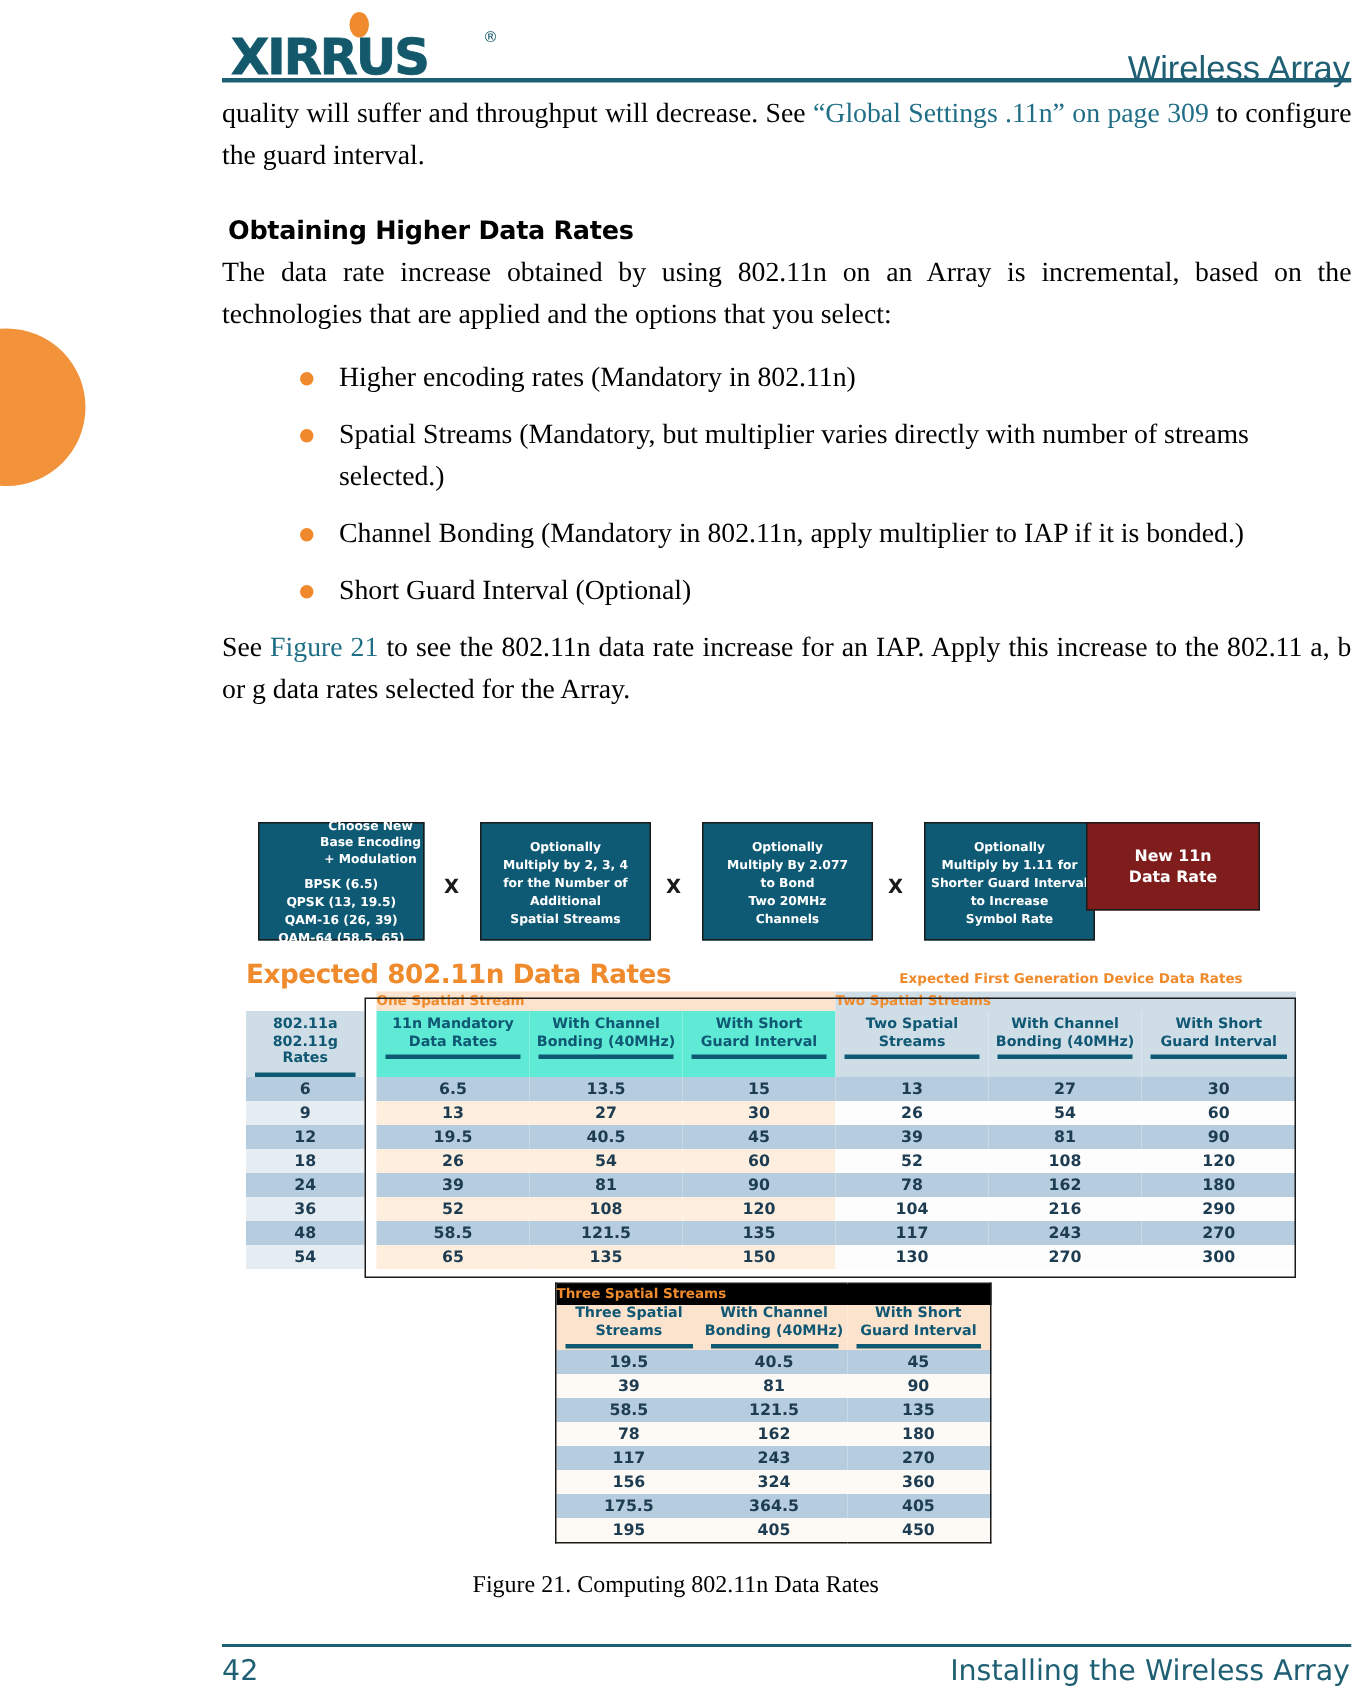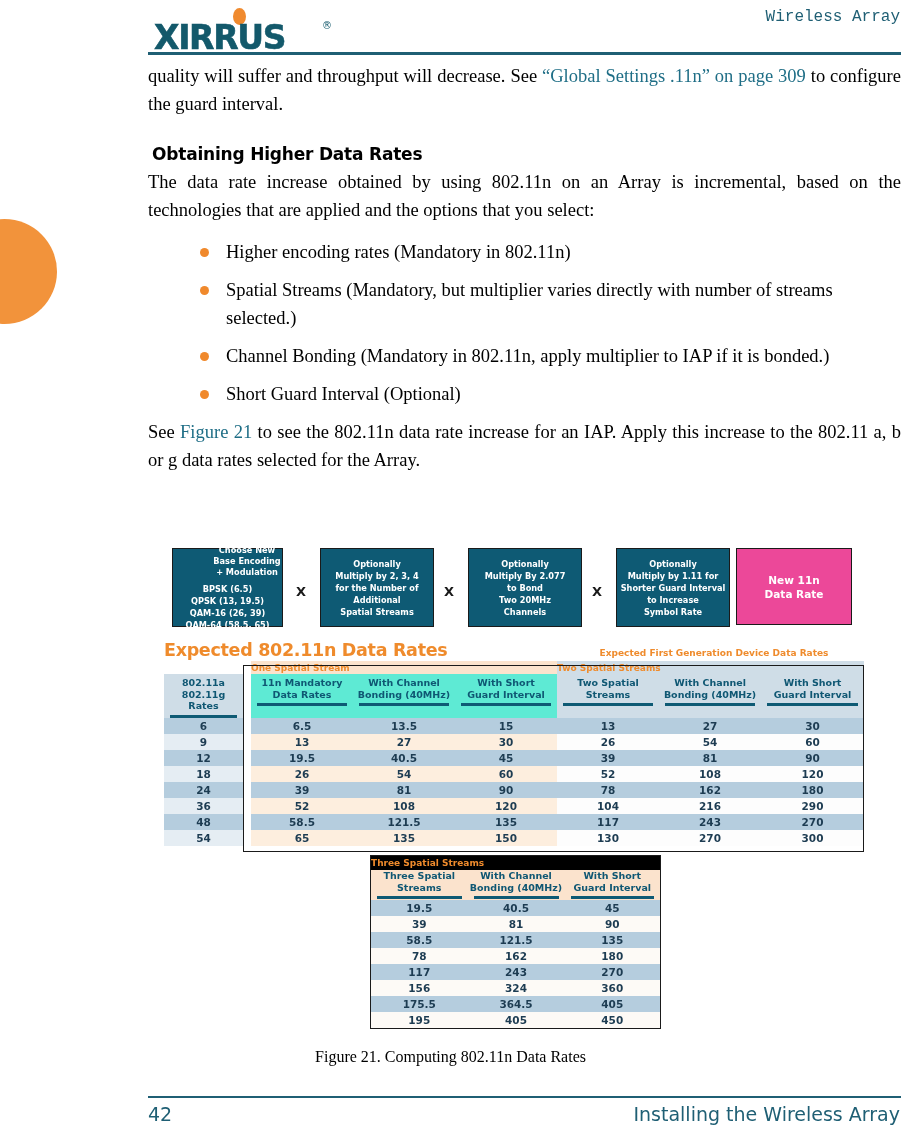--- a/index.html
+++ b/index.html
@@ -19,22 +19,22 @@
   .hdr{position:absolute;left:148px;top:4px;right:0px;height:52px;}
   .logo{position:absolute;left:6px;top:4px;width:182px;height:38px;}
   .logo .dot{position:absolute;left:79px;top:0px;width:13px;height:17px;background:#f08a2e;border-radius:50%;}
   .logo .word{
     position:absolute;left:0;top:10px;font-family:"DejaVu Sans",sans-serif;
     font-weight:bold;font-size:33px;letter-spacing:-1.3px;color:#13596b;
     -webkit-text-stroke:0.6px #13596b;
   }
   .logo .reg{position:absolute;left:168px;top:12px;font-size:10px;color:#13596b;font-family:"DejaVu Sans",sans-serif;}
   .hdr-title{
-    position:absolute;right:1px;top:4px;font-family:Liberation Mono, monospace;
-    font-size:16px;color:#1f5f74;
+    position:absolute;right:1px;top:28px;font-family:Liberation Sans, sans-serif;
+    font-size:23px;color:#1f5f74;
   }
   .hdr-rule{position:absolute;left:148px;top:52px;width:753px;height:3px;background:#1f5f74;}
 
   
   .body-col{position:absolute;left:148px;top:62px;width:753px;}
   p.para{
     margin:0 0 0 0;font-size:18.5px;line-height:28px;text-align:justify;
     text-justify:inter-word;
   }
   .lnk{color:#1f6e86;}
@@ -58,21 +58,21 @@
     position:absolute;top:4px;box-sizing:border-box;
     border:1.5px solid #1a1a1a;background:#0e5a74;
     font-family:"DejaVu Sans",sans-serif;color:#fff;font-weight:bold;
     font-size:8.2px;line-height:11px;text-align:center;
     display:flex;flex-direction:column;align-items:center;justify-content:center;
   }
   .fbox.b1{left:24px;width:111px;height:79px;}
   .fbox.b2{left:172px;width:114px;height:79px;}
   .fbox.b3{left:320px;width:114px;height:79px;}
   .fbox.b4{left:468px;width:114px;height:79px;}
-  .fbox.result{left:588px;width:116px;height:77px;background:#ec4899;}
+  .fbox.result{left:576px;width:116px;height:59px;background:#7f1d1d;}
   .fbox .t1{margin-bottom:5px;}
   .fbox .t2{font-size:8.2px;line-height:12px;}
   .fbox.result .big{font-size:10.5px;line-height:14px;}
   .op{
     position:absolute;top:40px;font-family:"DejaVu Sans",sans-serif;
     font-weight:bold;font-size:13px;color:#1a1a1a;
   }
   .op.o1{left:148px;} .op.o2{left:296px;} .op.o3{left:444px;} .op.o4{left:590px;}
 
   

